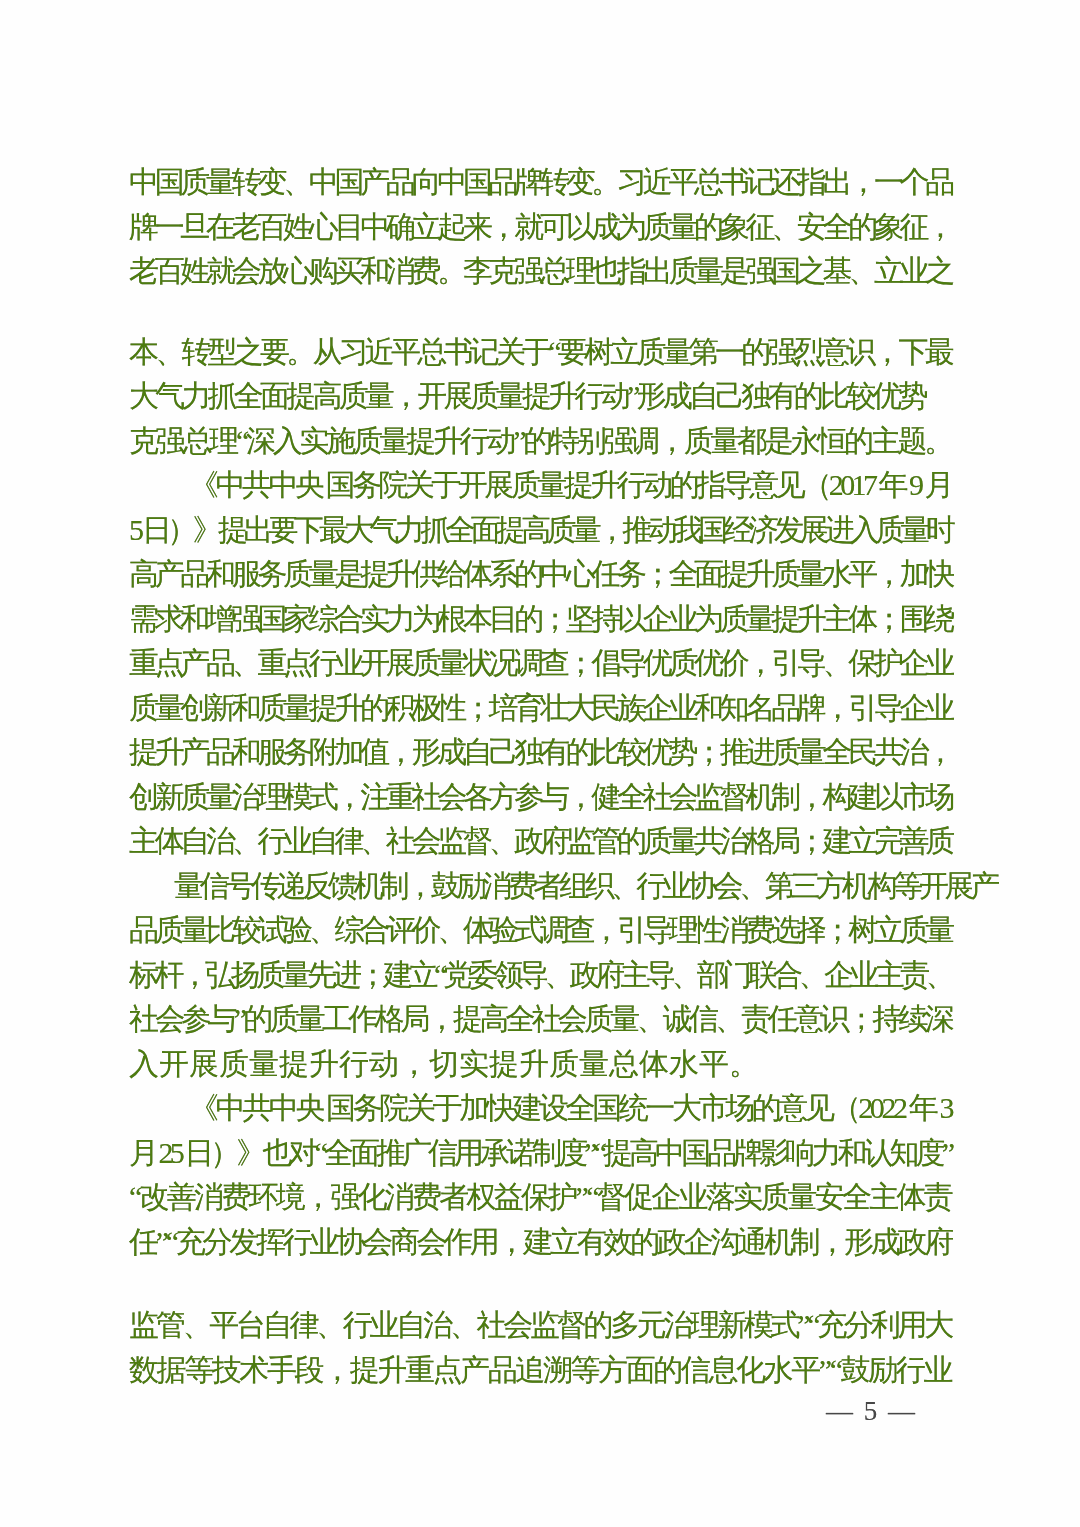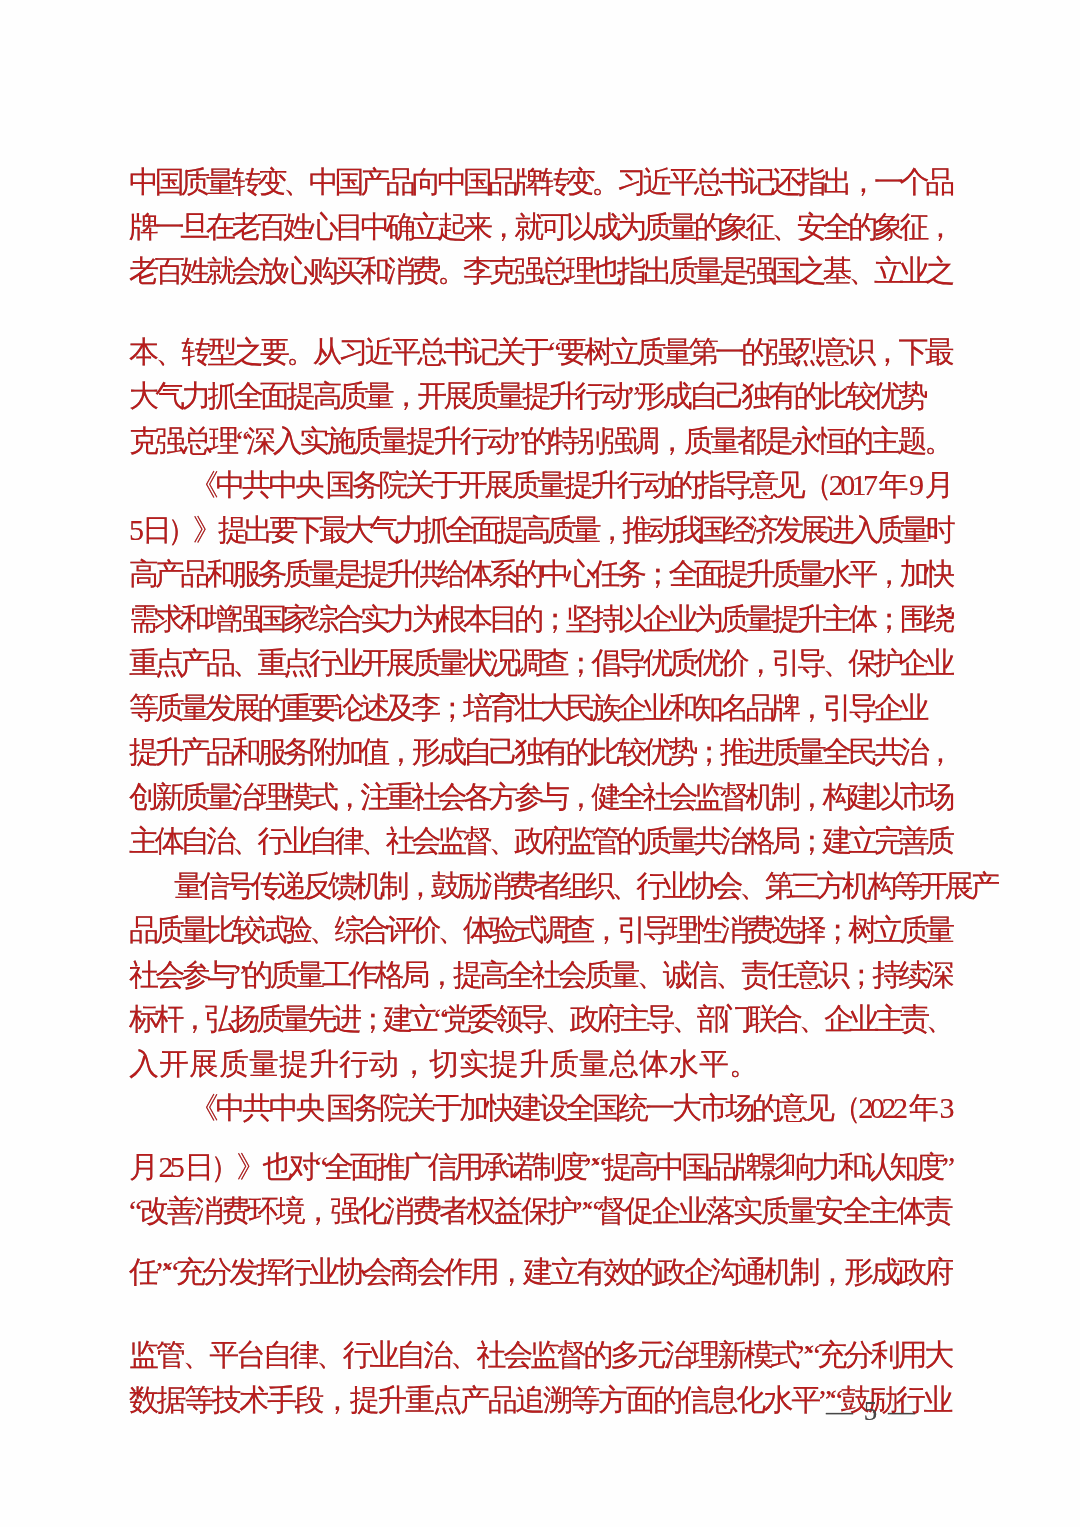--- a/index.html
+++ b/index.html
@@ -15,21 +15,21 @@
     overflow: hidden;
     font-family: "Liberation Serif", "DejaVu Serif", serif;
   }
   .body-text {
     position: absolute;
     left: 129px;
     top: 160px;
     width: 822px;
     font-size: 30px;
     line-height: 44.5px;
-    color: #b91c1c;
+    color: #4d7c0f;
   }
   .paragraph {
     margin: 0;
     padding: 0;
   }
   .line {
     height: 44.5px;
     white-space: nowrap;
     text-align: left;
     letter-spacing: 0;
@@ -65,36 +65,36 @@
       <div class="line" style="letter-spacing: -3.792px;">大气力抓全面提高质量，开展质量提升行动”形成自己独有的比较优势</div>
       <div class="line" style="letter-spacing: -3.27px;">克强总理“深入实施质量提升行动”的特别强调，质量都是永恒的主题。</div>
     </div>
 
     <div class="paragraph">
       <div class="line indent" style="letter-spacing: -3.514px;">《中共中央 国务院关于开展质量提升行动的指导意见（2017 年 9 月</div>
       <div class="line" style="letter-spacing: -4.721px;">5 日）》提出要下最大气力抓全面提高质量，推动我国经济发展进入质量时</div>
       <div class="line" style="letter-spacing: -4.313px;">高产品和服务质量是提升供给体系的中心任务；全面提升质量水平，加快</div>
       <div class="line" style="letter-spacing: -4.313px;">需求和增强国家综合实力为根本目的；坚持以企业为质量提升主体；围绕</div>
       <div class="line" style="letter-spacing: -4.313px;">重点产品、重点行业开展质量状况调查；倡导优质优价，引导、保护企业</div>
-      <div class="line" style="letter-spacing: -4.313px;">等质量发展的重要论述及李；培育壮大民族企业和知名品牌，引导企业</div>
+      <div class="line" style="letter-spacing: -4.313px;">质量创新和质量提升的积极性；培育壮大民族企业和知名品牌，引导企业</div>
       <div class="line" style="letter-spacing: -4.313px;">提升产品和服务附加值，形成自己独有的比较优势；推进质量全民共治，</div>
       <div class="line" style="letter-spacing: -4.313px;">创新质量治理模式，注重社会各方参与，健全社会监督机制，构建以市场</div>
       <div class="line" style="letter-spacing: -4.313px;">主体自治、行业自律、社会监督、政府监管的质量共治格局；建立完善质</div>
       <div class="line" style="letter-spacing: -4.313px; margin-left: 45px;">量信号传递反馈机制，鼓励消费者组织、行业协会、第三方机构等开展产</div>
       <div class="line" style="letter-spacing: -4.313px;">品质量比较试验、综合评价、体验式调查，引导理性消费选择；树立质量</div>
+      <div class="line" style="letter-spacing: -4.586px;">标杆，弘扬质量先进；建立“党委领导、政府主导、部门联合、企业主责、</div>
       <div class="line" style="letter-spacing: -3.792px;">社会参与”的质量工作格局，提高全社会质量、诚信、责任意识；持续深</div>
-      <div class="line" style="letter-spacing: -4.586px;">标杆，弘扬质量先进；建立“党委领导、政府主导、部门联合、企业主责、</div>
       <div class="line short">入开展质量提升行动，切实提升质量总体水平。</div>
     </div>
 
     <div class="paragraph">
       <div class="line indent" style="letter-spacing: -3.397px;">《中共中央 国务院关于加快建设全国统一大市场的意见（2022 年 3</div>
-      <div class="line" style="letter-spacing: -3.953px; margin-top: 14px;">月 25 日）》也对“全面推广信用承诺制度”“提高中国品牌影响力和认知度”</div>
+      <div class="line" style="letter-spacing: -3.953px;">月 25 日）》也对“全面推广信用承诺制度”“提高中国品牌影响力和认知度”</div>
       <div class="line" style="letter-spacing: -2.749px;">“改善消费环境，强化消费者权益保护”“督促企业落实质量安全主体责</div>
-      <div class="line" style="letter-spacing: -3.27px; margin-top: 16px;">任”“充分发挥行业协会商会作用，建立有效的政企沟通机制，形成政府</div>
+      <div class="line" style="letter-spacing: -3.27px;">任”“充分发挥行业协会商会作用，建立有效的政企沟通机制，形成政府</div>
       <div class="line" style="letter-spacing: -3.27px; margin-top: 39px;">监管、平台自律、行业自治、社会监督的多元治理新模式”“充分利用大</div>
       <div class="line" style="letter-spacing: -2.408px;">数据等技术手段，提升重点产品追溯等方面的信息化水平”“鼓励行业</div>
     </div>
 
   </div>
 
   <div class="page-number">— 5 —</div>
 
 </div>
 

